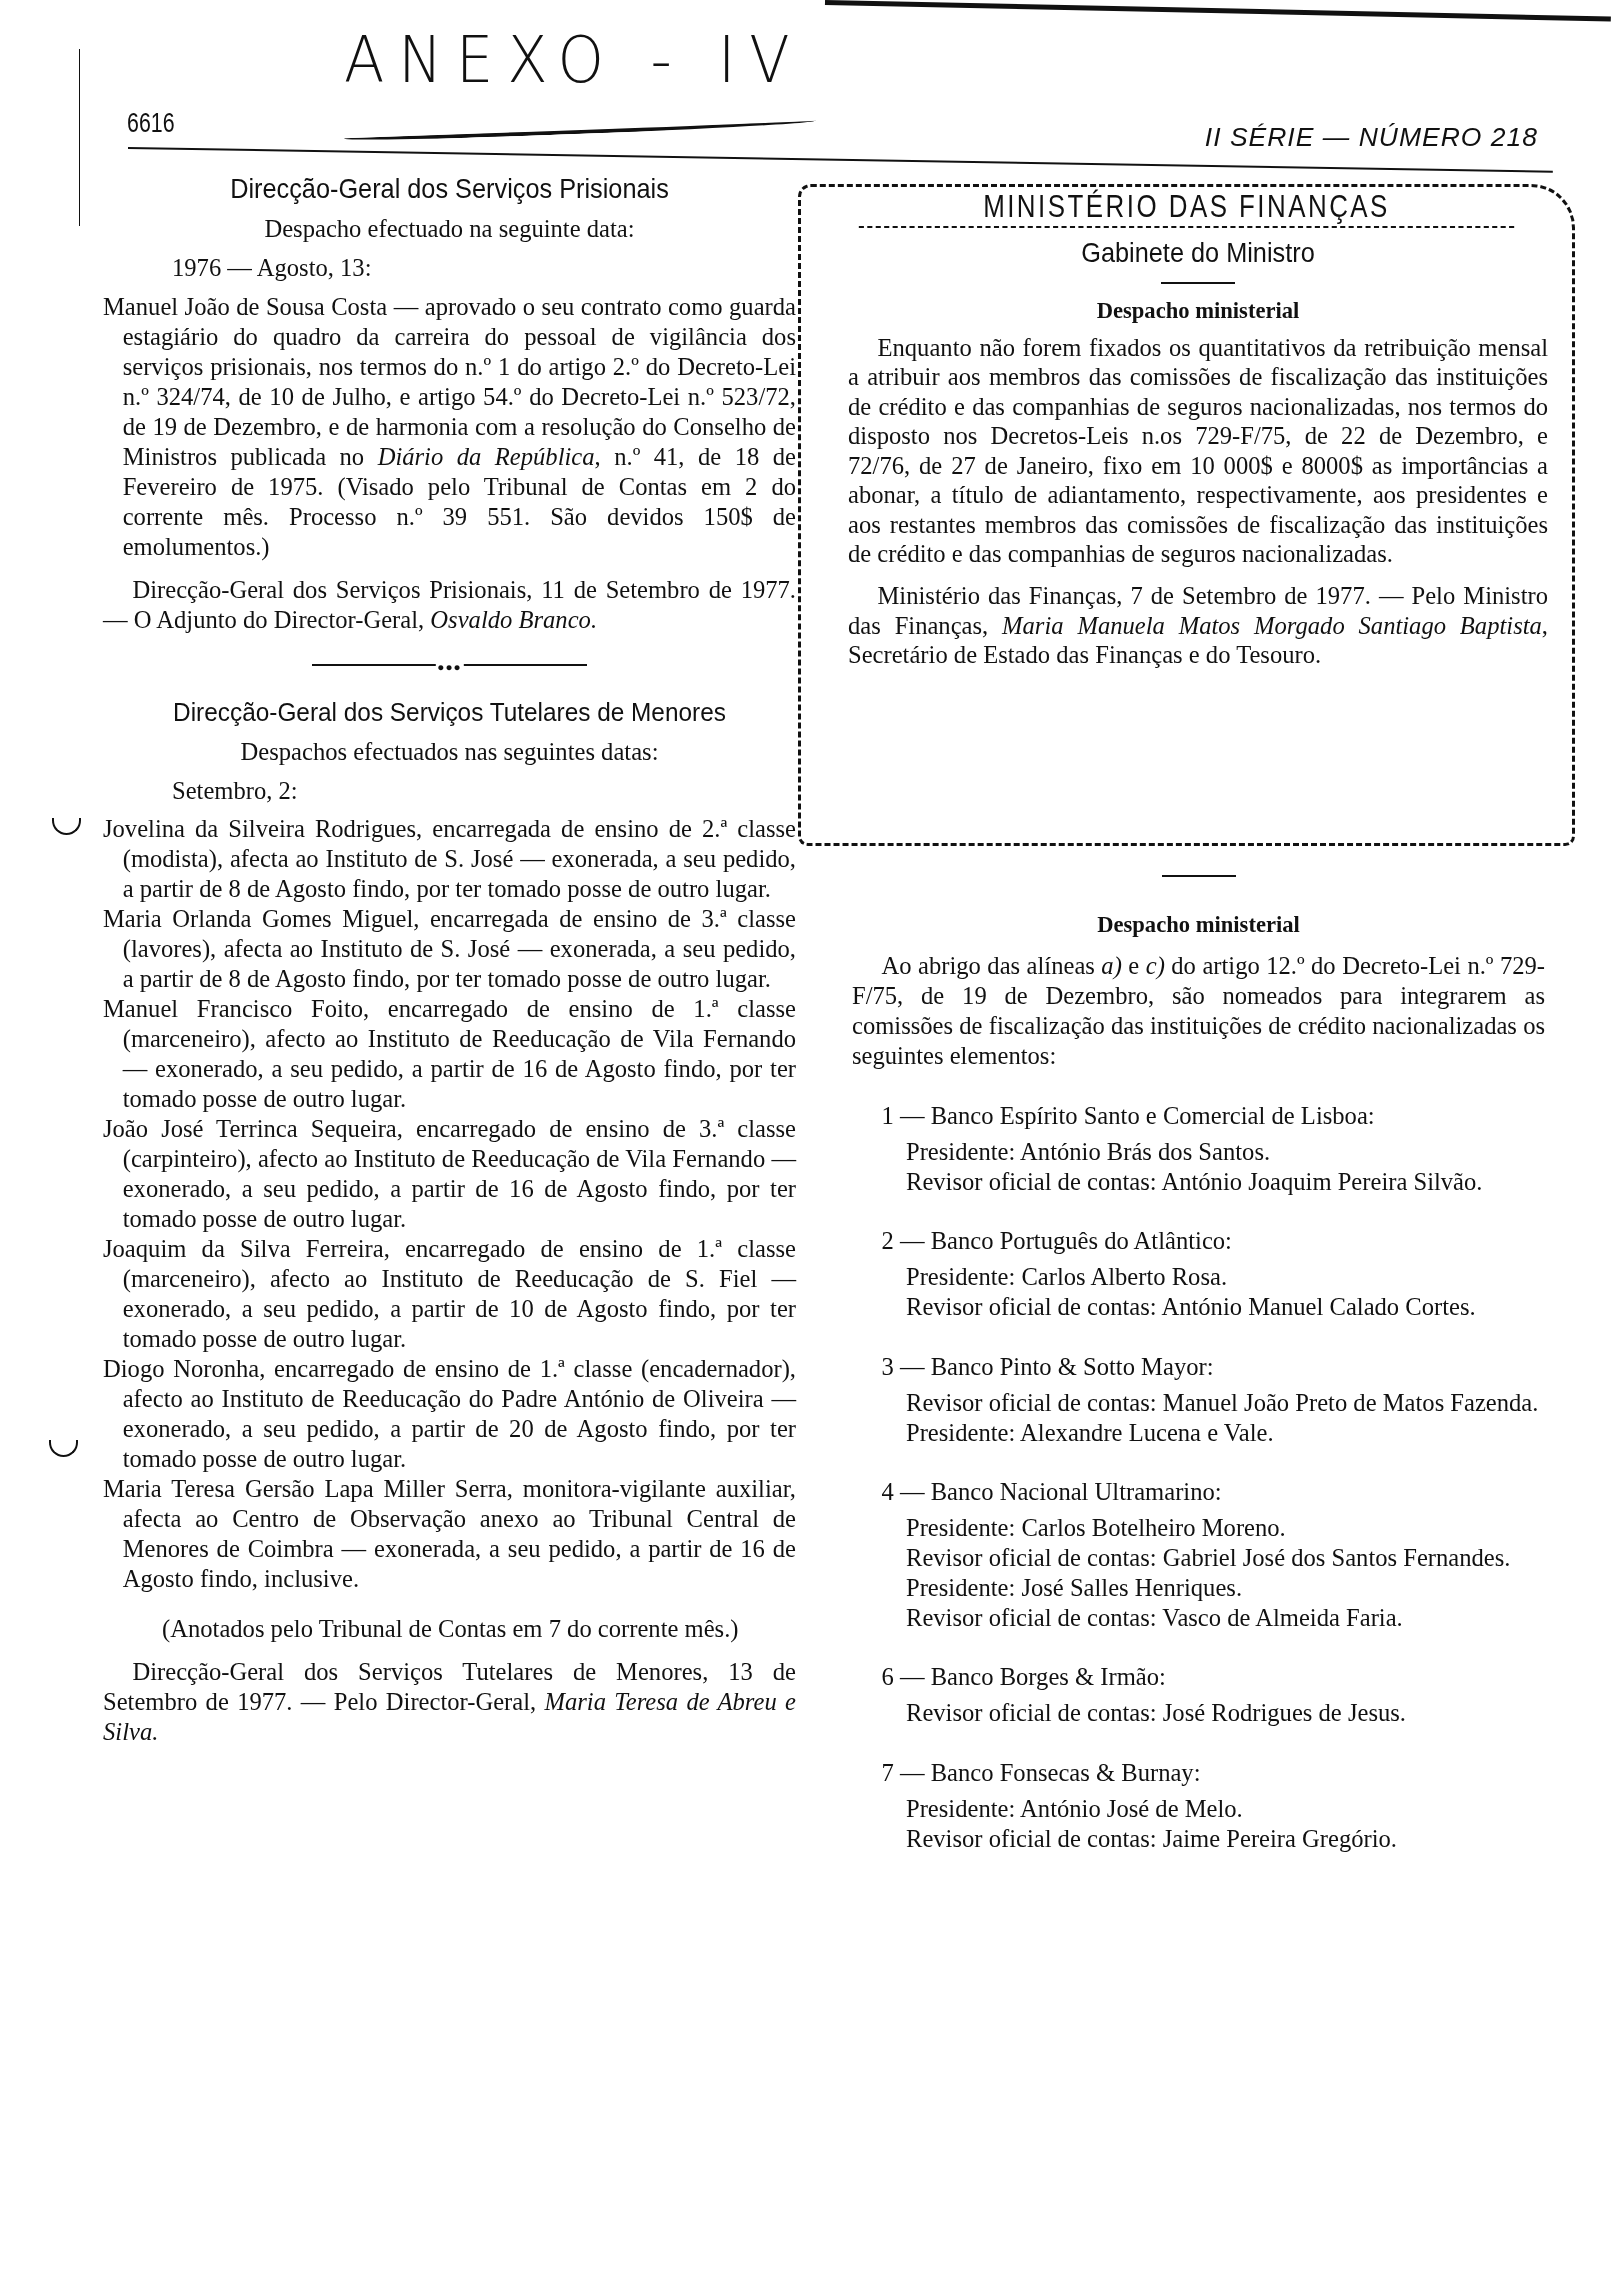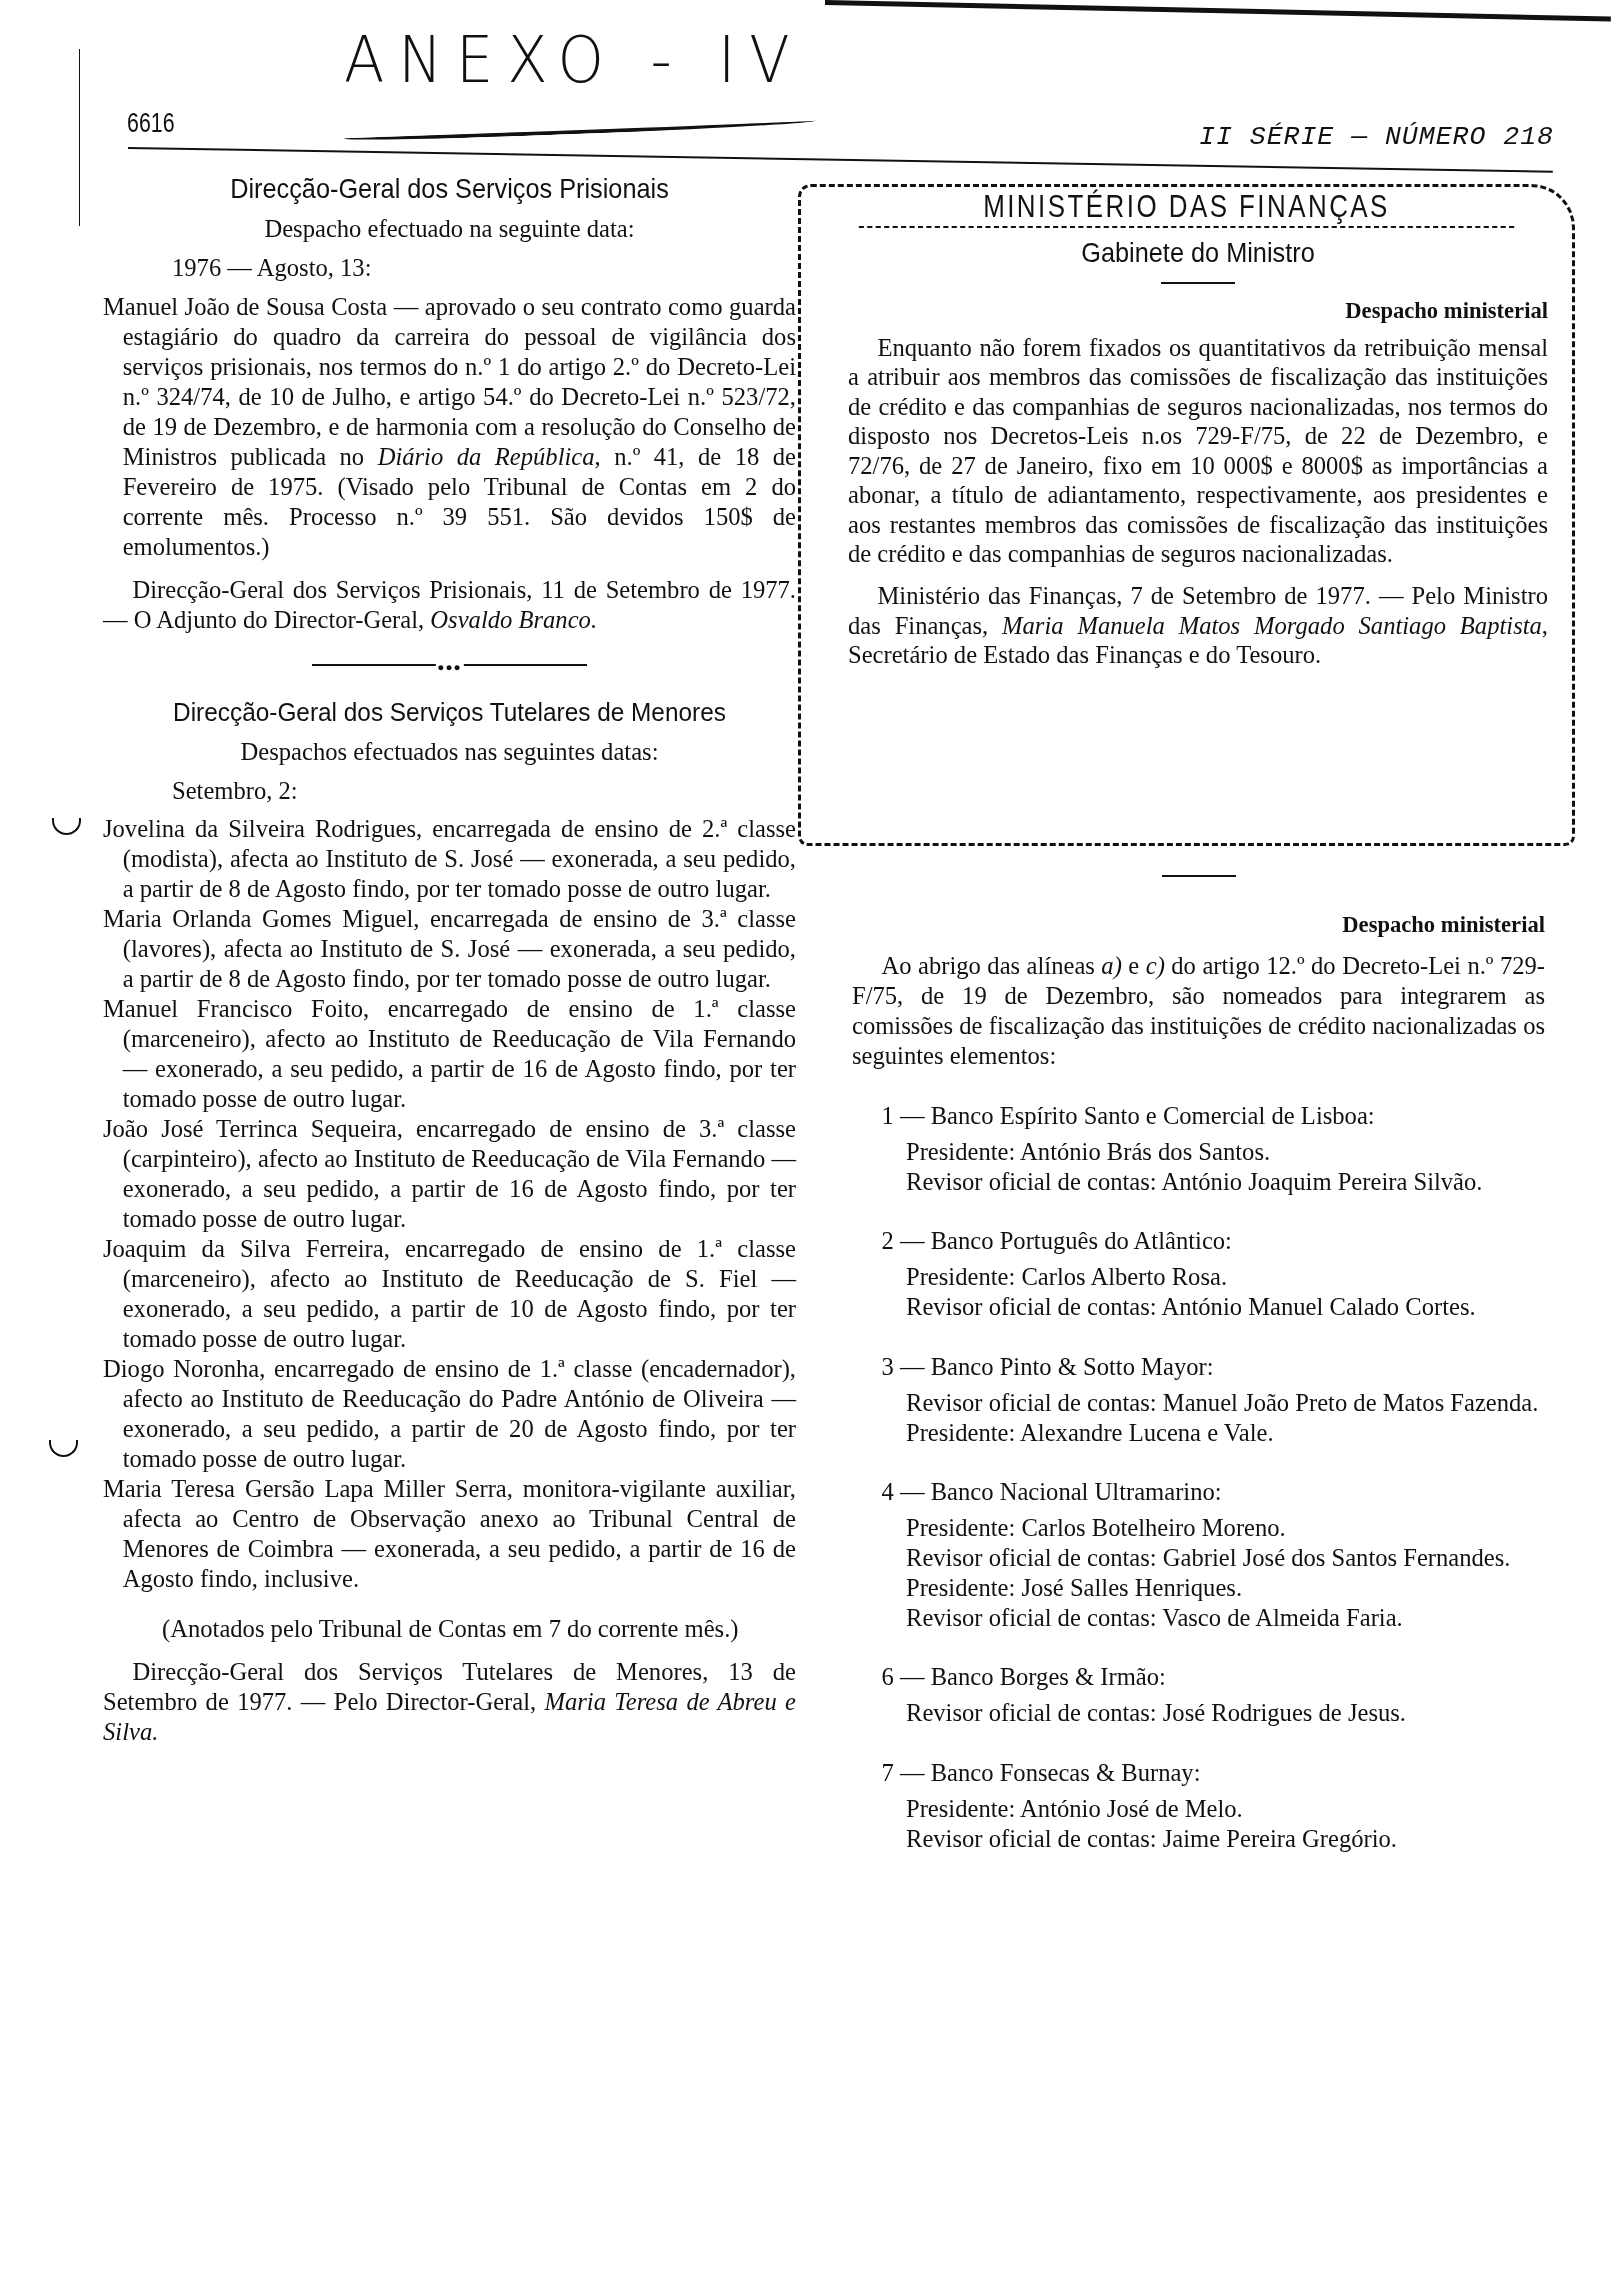--- a/index.html
+++ b/index.html
@@ -16,22 +16,22 @@
   .hand-underline {
     position: absolute; left: 344px; top: 125px; width: 472px; height: 4.9px;
     border-bottom: 4.9px solid #111; border-radius: 0 0 60% 40%;
     transform: rotate(-2deg);
   }
   .page-number {
     position: absolute; left: 127px; top: 106px; font-size: 28.5px;
     font-family: "Liberation Sans", sans-serif; transform: scaleX(0.75); transform-origin: left;
   }
   .series {
-    position: absolute; right: 58px; top: 122px; font-size: 26.5px; font-style: italic;
-    font-family: Liberation Mono, monospace; letter-spacing: 1px;
+    position: absolute; right: 74px; top: 122px; font-size: 26.5px; font-style: italic;
+    font-family: Liberation Sans, sans-serif; letter-spacing: 1px;
   }
   .header-rule {
     position: absolute; left: 128px; top: 147px; width: 1425px; height: 0;
     border-top: 2.9px solid #111; transform: rotate(0.95deg); transform-origin: left;
   }
   .top-edge {
     position: absolute; left: 825px; top: 0; width: 786px; height: 0;
     border-top: 5.9px solid #111; transform: rotate(1.2deg); transform-origin: left;
   }
   .margin-line {
@@ -72,21 +72,21 @@
     position: absolute; left: 0; right: 0; top: 0; height: 39px;
     border-bottom: 2.9px dashed #111;
     font-family: "Liberation Sans", sans-serif; font-size: 30.5px; text-align: center;
     letter-spacing: 2.9px; line-height: 39px; transform: scaleX(0.85);
   }
   .box-body {
     position: absolute; left: 47px; top: 49px; width: 700px;
     font-size: 24.6px; line-height: 1.2;
   }
   .box-body .sans-head { font-size: 27.5px; }
-  .bold-sub { font-weight: bold; text-align: right; margin: 3.9px 0 8.8px; font-size: 22.6px; }
+  .bold-sub { font-weight: bold; text-align: center; margin: 3.9px 0 8.8px; font-size: 22.6px; }
   .bank { margin: 29.5px 0 5.9px 29.5px; }
   .officer { margin-left: 54px; text-indent: 0px; }
   .mark {
     position: absolute; width: 24.6px; height: 14.7px; border: 2.9px solid #111;
     border-top: none; border-radius: 0 0 24.6px 24.6px;
   }
 </style>
 </head>
 <body>
 

